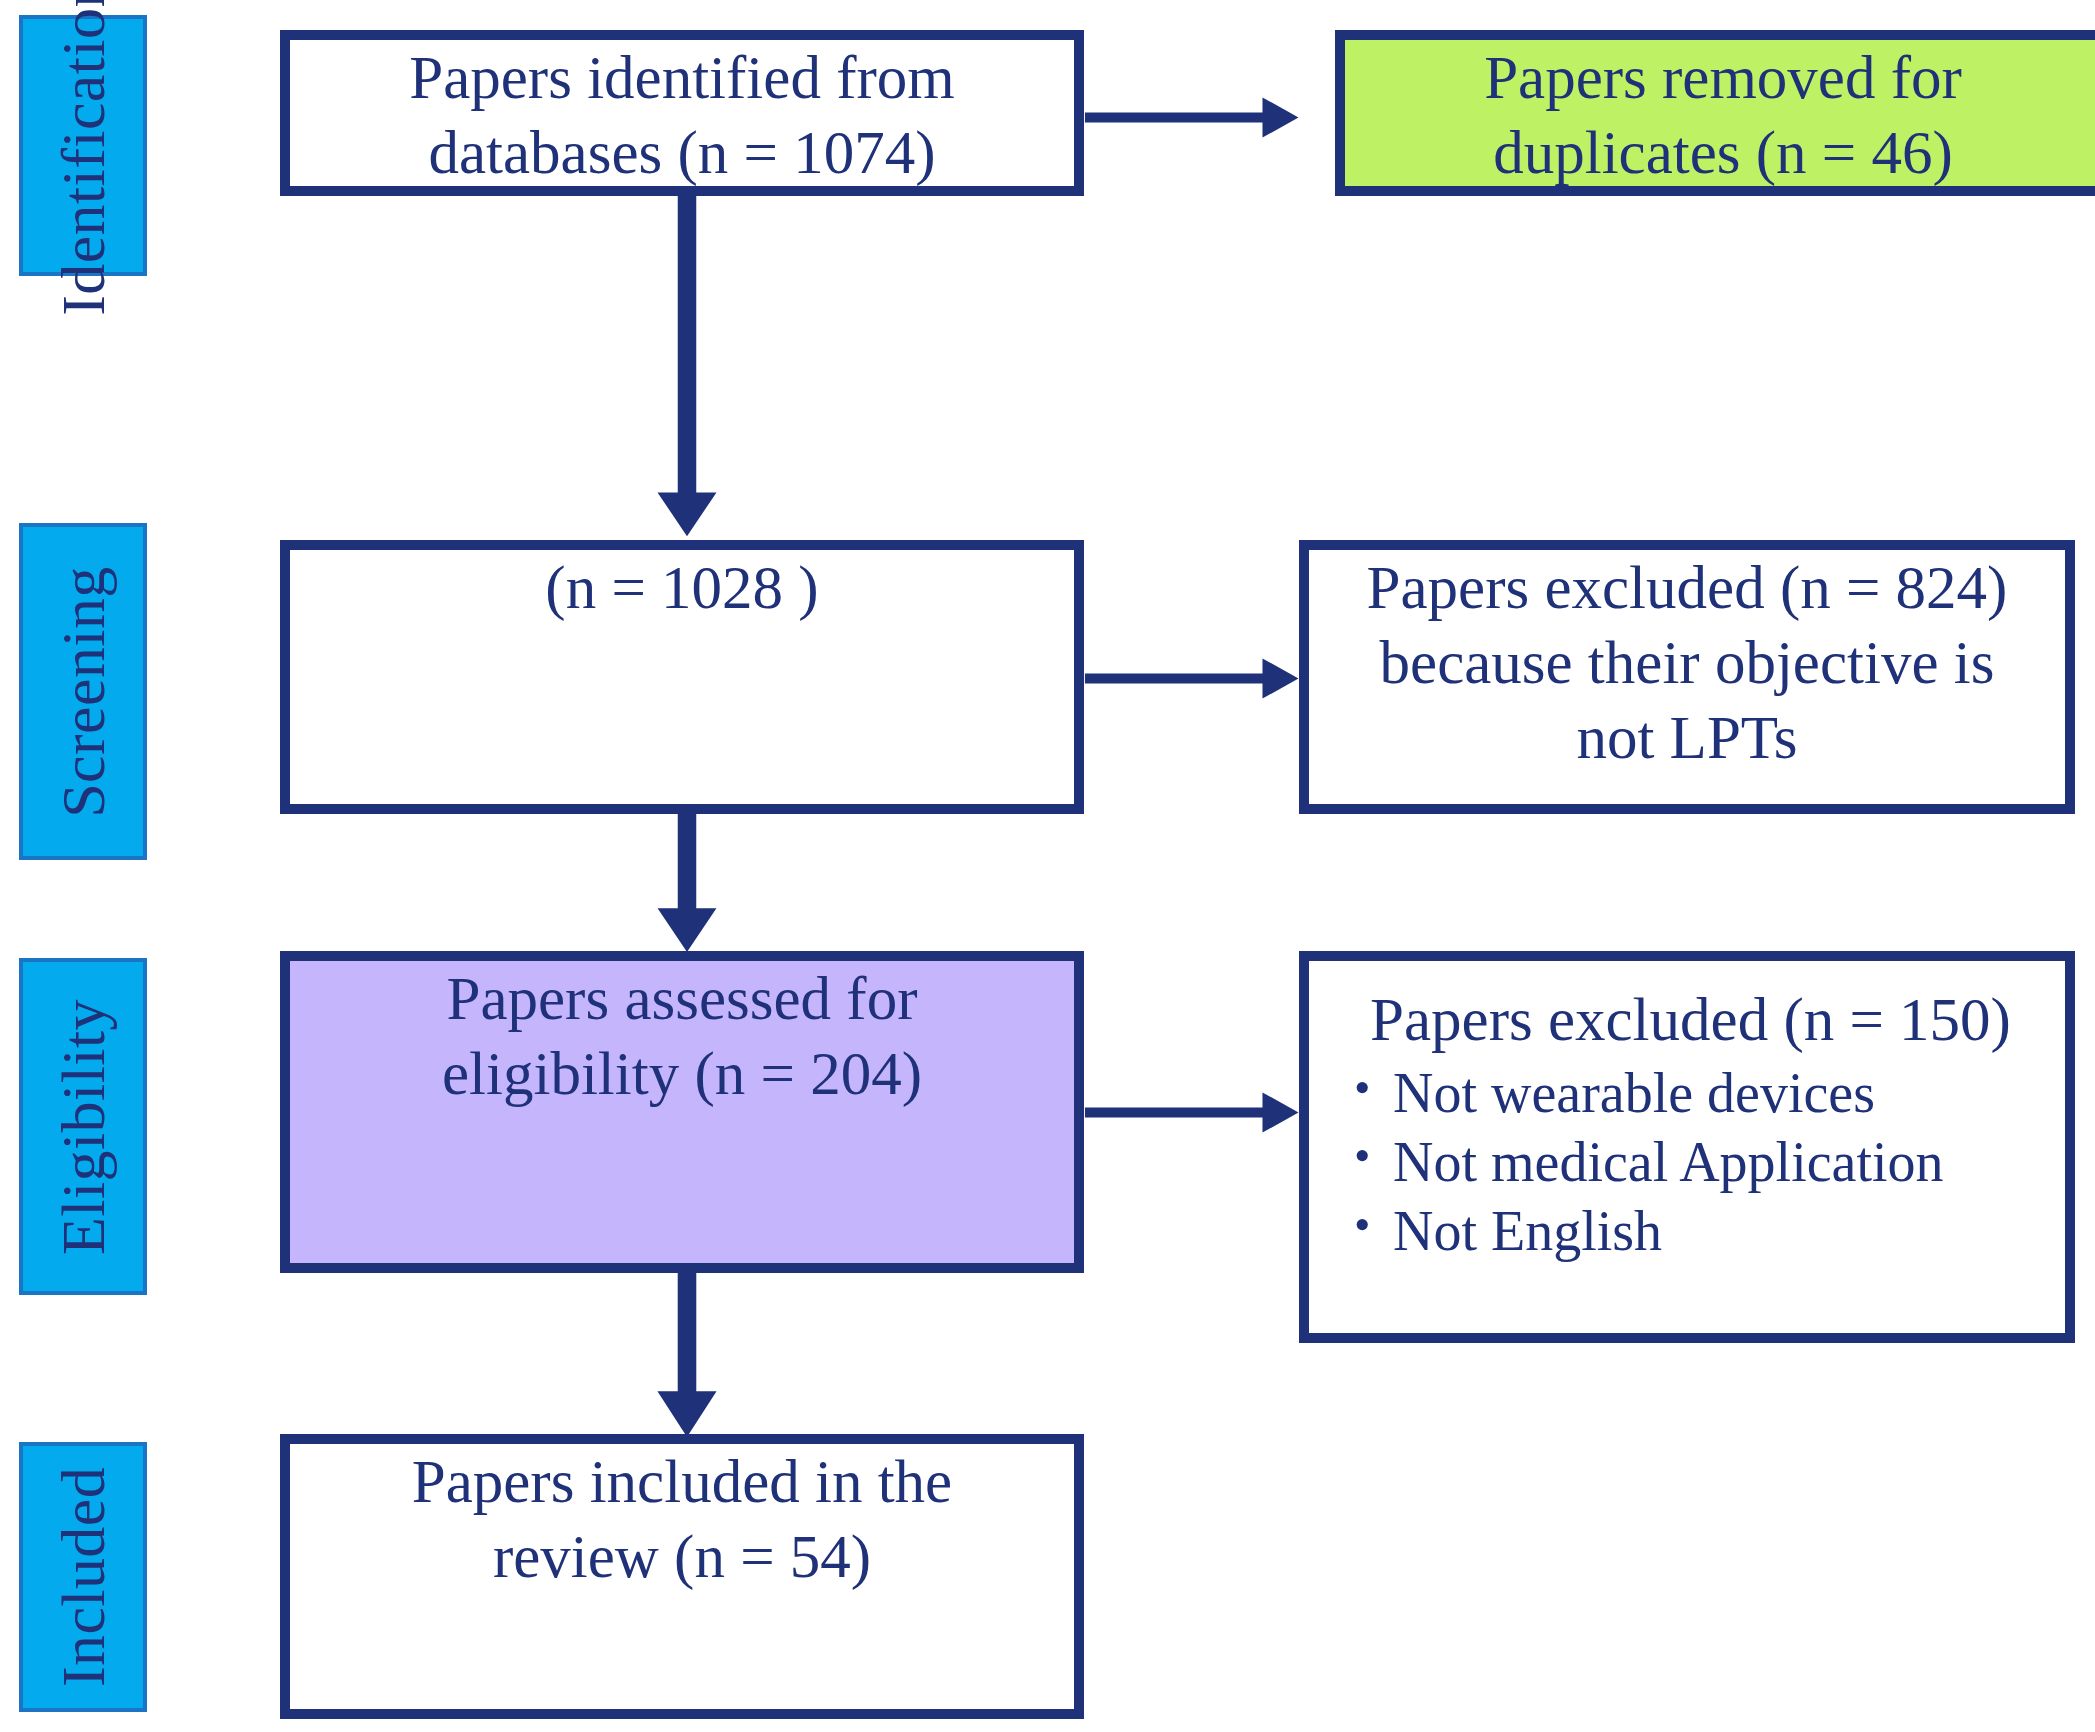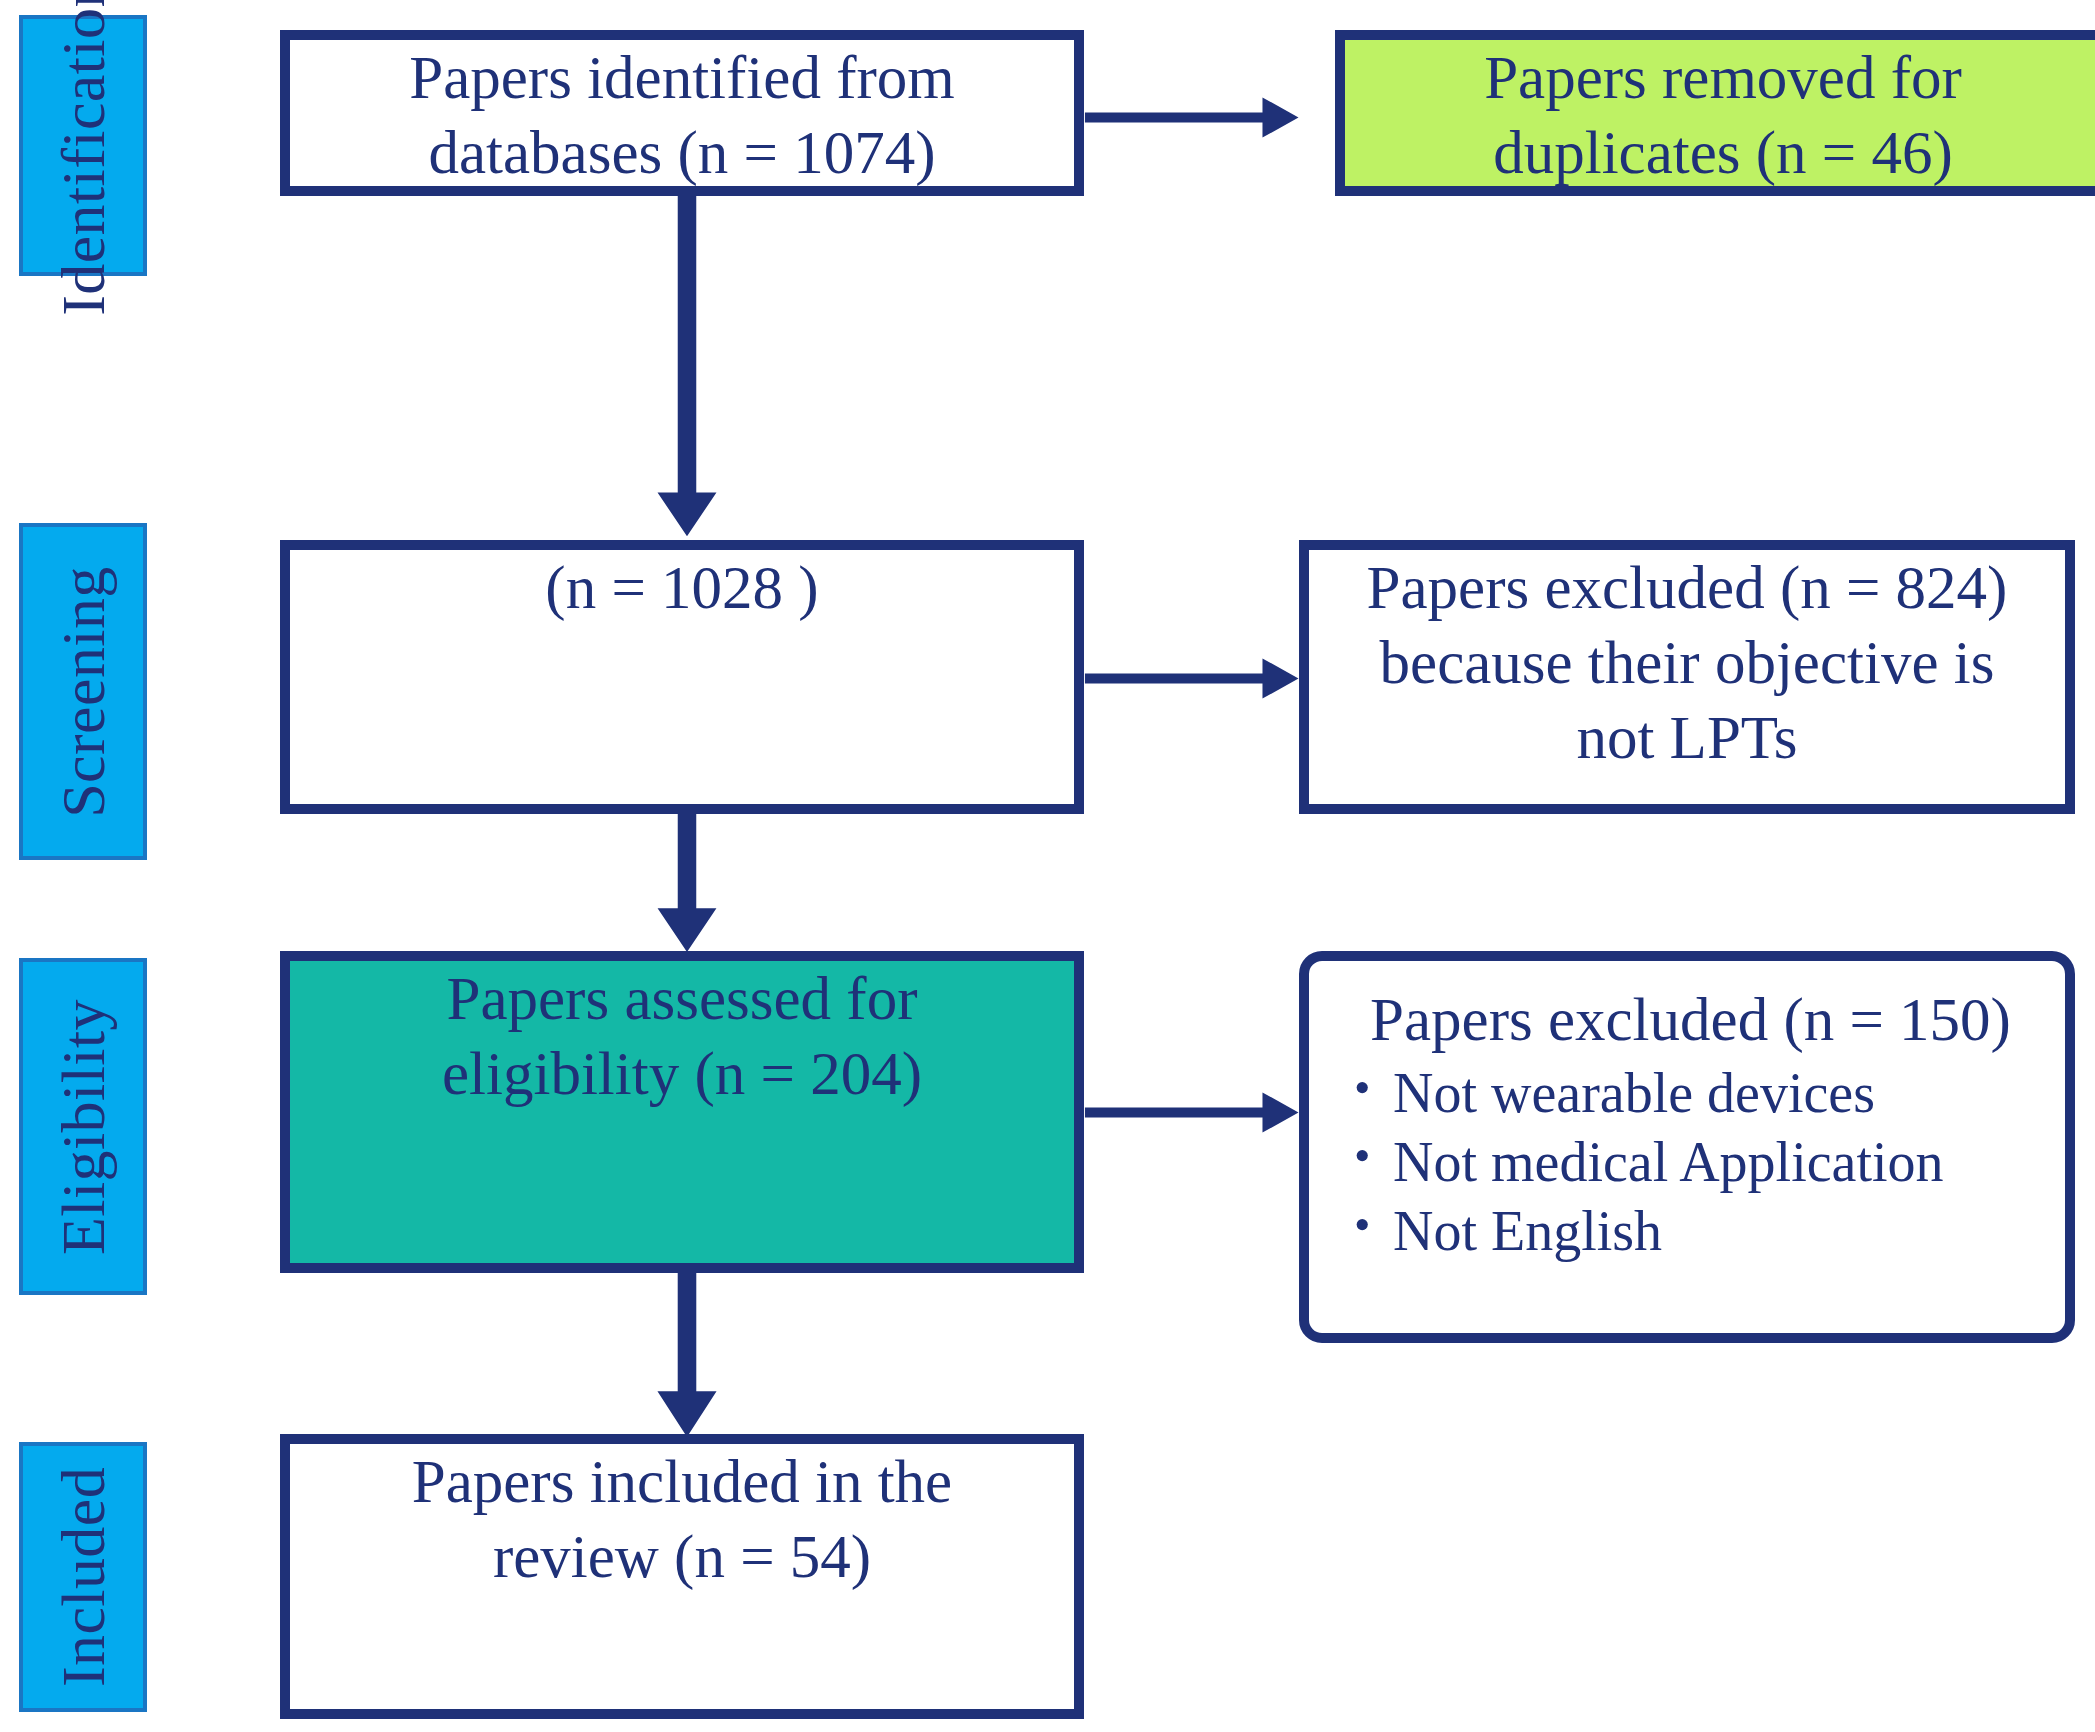--- a/index.html
+++ b/index.html
@@ -163,28 +163,28 @@
       <path d="M34 0 L56 0 L56 352 L80 352 L45 404 L10 352 L34 352 Z" fill="#1F3178"></path>
     </svg>
   </div>
 
   <div class="conn" style="left:1084px; top:645px; width:228px; height:67px;">
     <svg width="228" height="67" viewBox="0 0 270 80" xmlns="http://www.w3.org/2000/svg">
       <path d="M0 34 L212 34 L212 16 L255 40 L212 64 L212 46 L0 46 Z" fill="#1F3178"></path>
     </svg>
   </div>
 
-  <div class="box" style="left: 280px; top: 951px; width: 804px; height: 322px; border-color: rgb(31, 49, 120); background: #14b8a6;">
+  <div class="box" style="left: 280px; top: 951px; width: 804px; height: 322px; border-color: rgb(31, 49, 120); background: #c4b5fd;">
     <div class="box-text">
       <div>Papers assessed for</div>
       <div>eligibility (n = 204)</div>
     </div>
   </div>
 
-  <div class="box listbox" style="left: 1299px; top: 951px; width: 776px; height: 392px; border-color: rgb(31, 49, 120); background: rgb(255, 255, 255); border-radius: 23px;">
+  <div class="box listbox" style="left: 1299px; top: 951px; width: 776px; height: 392px; border-color: rgb(31, 49, 120); background: rgb(255, 255, 255);">
     <div class="list-wrap">
       <div class="list-title">Papers excluded (n = 150)</div>
       <ul>
         <li>Not wearable devices</li>
         <li>Not medical Application</li>
         <li>Not English</li>
       </ul>
     </div>
   </div>
 

